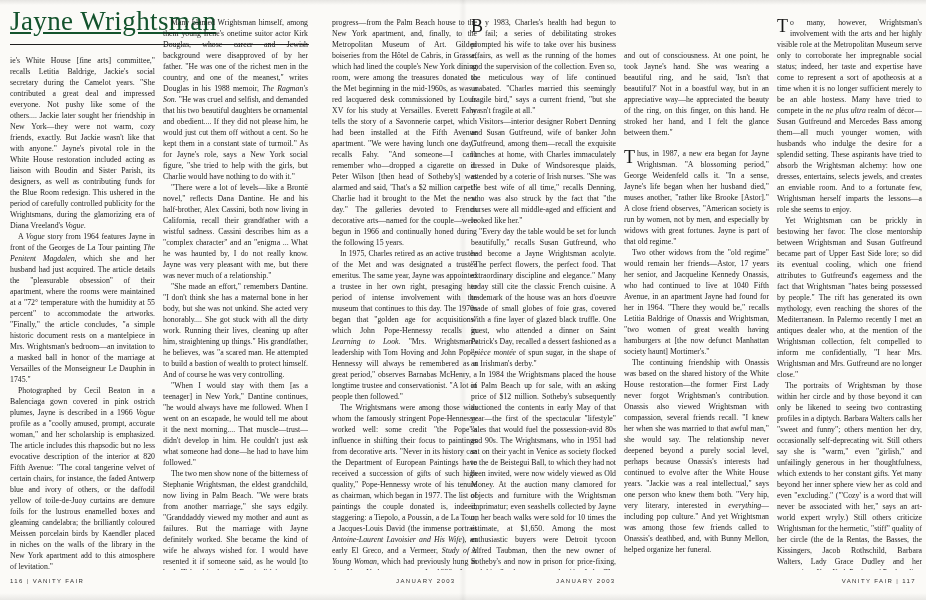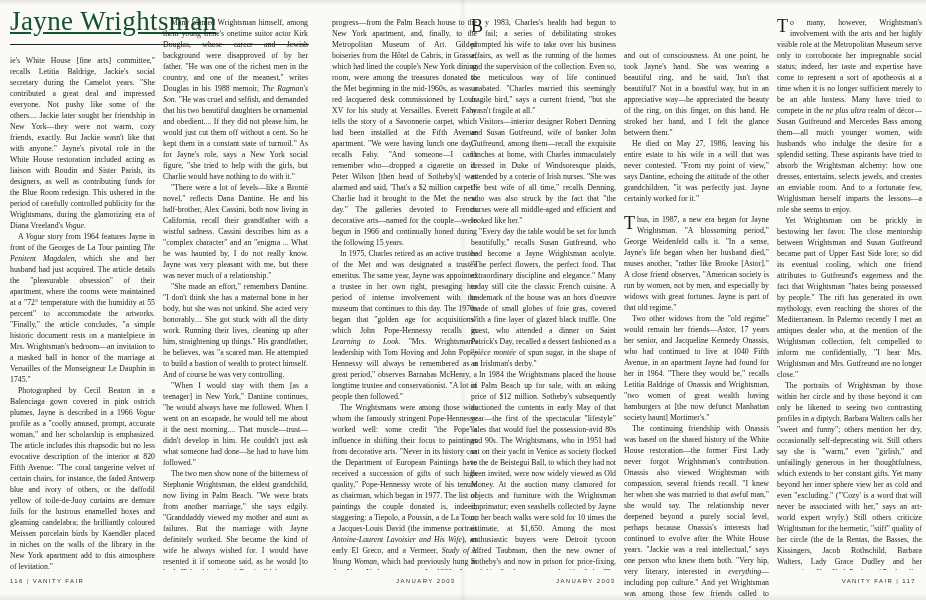--- a/index.html
+++ b/index.html
@@ -79,21 +79,20 @@
     <p>The Wrightsmans were among those with whom the famously stringent Pope-Hennessy worked well: some credit "the Pope"'s influence in shifting their focus to paintings from decorative arts. "Never in its history can the Department of European Paintings have received a succession of gifts of such high quality," Pope-Hennessy wrote of his tenure as chairman, which began in 1977. The list of paintings the couple donated is, indeed, staggering: a Tiepolo, a Poussin, a de La Tour, a Jacques-Louis David (the immense portrait <i>Antoine-Laurent Lavoisier and His Wife</i>), an early El Greco, and a Vermeer, <i>Study of a Young Woman,</i> which had previously hung in the New York apartment. In 1986, Jayne added a Northern Italian painting by Lorenzo Lotto—the work Pope-Hennessy most admired—to the collection, the subject of which seems a curious choice for a woman who has been described by one good friend as being "almost Victorian in her prudery." "It shows a naked Venus lying on a blue cloth spread on the ground," writes Pope-Hennessy of the Lotto. "[The Venus] wears a gold-jeweled diadem and, with her right hand, holds up a laurel wreath through which a naked Cupid playfully urinates."</p>
   </div>
 <div class="col" id="col3">
     <p class="dc"><span class="dropcap">B</span>y 1983, Charles's health had begun to fail; a series of debilitating strokes prompted his wife to take over his business affairs, as well as the running of the homes and the supervision of the collection. Even so, the meticulous way of life continued unabated. "Charles married this seemingly fragile bird," says a current friend, "but she wasn't fragile at all."</p>
     <p>Visitors—interior designer Robert Denning and Susan Gutfreund, wife of banker John Gutfreund, among them—recall the exquisite lunches at home, with Charles immaculately dressed in Duke of Windsoresque plaids, attended by a coterie of Irish nurses. "She was the best wife of all time," recalls Denning, who was also struck by the fact that "the nurses were all middle-aged and efficient and looked like her."</p>
     <p>"Every day the table would be set for lunch beautifully," recalls Susan Gutfreund, who had become a Jayne Wrightsman acolyte. "The perfect flowers, the perfect food. That extraordinary discipline and elegance." Many today still cite the classic French cuisine. A trademark of the house was an hors d'oeuvre made of small globes of foie gras, covered with a fine layer of glazed black truffle. One guest, who attended a dinner on Saint Patrick's Day, recalled a dessert fashioned as a "<i>pièce montée</i> of spun sugar, in the shape of an Irishman's derby."</p>
     <p>In 1984 the Wrightsmans placed the house in Palm Beach up for sale, with an asking price of $12 million. Sotheby's subsequently auctioned the contents in early May of that year—the first of the spectacular "lifestyle" sales that would fuel the possession-avid 80s and 90s. The Wrightsmans, who in 1951 had sat on their yacht in Venice as society flocked to the de Beistegui Ball, to which they had not been invited, were now widely viewed as Old Money. At the auction many clamored for objects and furniture with the Wrightsman imprimatur; even seashells collected by Jayne on her beach walks were sold for 10 times the estimate, at $1,650. Among the most enthusiastic buyers were Detroit tycoon Alfred Taubman, then the new owner of Sotheby's and now in prison for price-fixing, and his flamboyant second wife, Judy. The sale, originally estimated to fetch about $2 million, totaled more than $4 million. (The house itself, bought by the Limited C.E.O. Leslie Wexner, was eventually razed to make way for a new mansion.)</p>
   </div>
 <div class="col" id="col4">
     <p class="flush">and out of consciousness. At one point, he took Jayne's hand. She was wearing a beautiful ring, and he said, 'Isn't that beautiful?' Not in a boastful way, but in an appreciative way—he appreciated the beauty of the ring, on this finger, on this hand. He stroked her hand, and I felt the glance between them."</p>
-    <p>He died on May 27, 1986, leaving his entire estate to his wife in a will that was never contested. "From my point of view," says Dantine, echoing the attitude of the other grandchildren, "it was perfectly just. Jayne certainly worked for it."</p>
     <p class="dc gap"><span class="dropcap">T</span>hus, in 1987, a new era began for Jayne Wrightsman. "A blossoming period," George Weidenfeld calls it. "In a sense, Jayne's life began when her husband died," muses another, "rather like Brooke [Astor]." A close friend observes, "American society is run by women, not by men, and especially by widows with great fortunes. Jayne is part of that old regime."</p>
     <p>Two other widows from the "old regime" would remain her friends—Astor, 17 years her senior, and Jacqueline Kennedy Onassis, who had continued to live at 1040 Fifth Avenue, in an apartment Jayne had found for her in 1964. "There they would be," recalls Letitia Baldrige of Onassis and Wrightsman, "two women of great wealth having hamburgers at [the now defunct Manhattan society haunt] Mortimer's."</p>
     <p>The continuing friendship with Onassis was based on the shared history of the White House restoration—the former First Lady never forgot Wrightsman's contribution. Onassis also viewed Wrightsman with compassion, several friends recall. "I knew her when she was married to that awful man," she would say. The relationship never deepened beyond a purely social level, perhaps because Onassis's interests had continued to evolve after the White House years. "Jackie was a real intellectual," says one person who knew them both. "Very hip, very literary, interested in <i>everything</i>—including pop culture." And yet Wrightsman was among those few friends called to Onassis's deathbed, and, with Bunny Mellon, helped organize her funeral.</p>
   </div>
 <div class="col" id="col5">
     <p class="dc"><span class="dropcap">T</span>o many, however, Wrightsman's involvement with the arts and her highly visible role at the Metropolitan Museum serve only to corroborate her impregnable social status; indeed, her taste and expertise have come to represent a sort of apotheosis at a time when it is no longer sufficient merely to be an able hostess. Many have tried to compete in the <i>ne plus ultra</i> realm of décor—Susan Gutfreund and Mercedes Bass among them—all much younger women, with husbands who indulge the desire for a splendid setting. These aspirants have tried to absorb the Wrightsman alchemy: how one dresses, entertains, selects jewels, and creates an enviable room. And to a fortunate few, Wrightsman herself imparts the lessons—a role she seems to enjoy.</p>
     <p>Yet Wrightsman can be prickly in bestowing her favor. The close mentorship between Wrightsman and Susan Gutfreund became part of Upper East Side lore; so did its eventual cooling, which one friend attributes to Gutfreund's eagerness and the fact that Wrightsman "hates being possessed by people." The rift has generated its own mythology, even reaching the shores of the Mediterranean. In Palermo recently I met an antiques dealer who, at the mention of the Wrightsman collection, felt compelled to inform me confidentially, "I hear Mrs. Wrightsman and Mrs. Gutfreund are no longer close."</p>
     <p>The portraits of Wrightsman by those within her circle and by those beyond it can only be likened to seeing two contrasting profiles in a diptych. Barbara Walters calls her "sweet and funny"; others mention her dry, occasionally self-deprecating wit. Still others say she is "warm," even "girlish," and unfailingly generous in her thoughtfulness, which extends to her constant gifts. Yet many beyond her inner sphere view her as cold and even "excluding." ("'Cozy' is a word that will never be associated with her," says an art-world expert wryly.) Still others criticize Wrightsman for the hermetic, "stiff" quality of her circle (the de la Rentas, the Basses, the Kissingers, Jacob Rothschild, Barbara Walters, Lady Grace Dudley and her companion, <i>New York Review of Books</i> editor Robert Silvers). "It's like a game of musical chairs—everyone's afraid to take his eye off his chair, as if someone else might get it," says an acquaintance.</p>
   </div>
 

